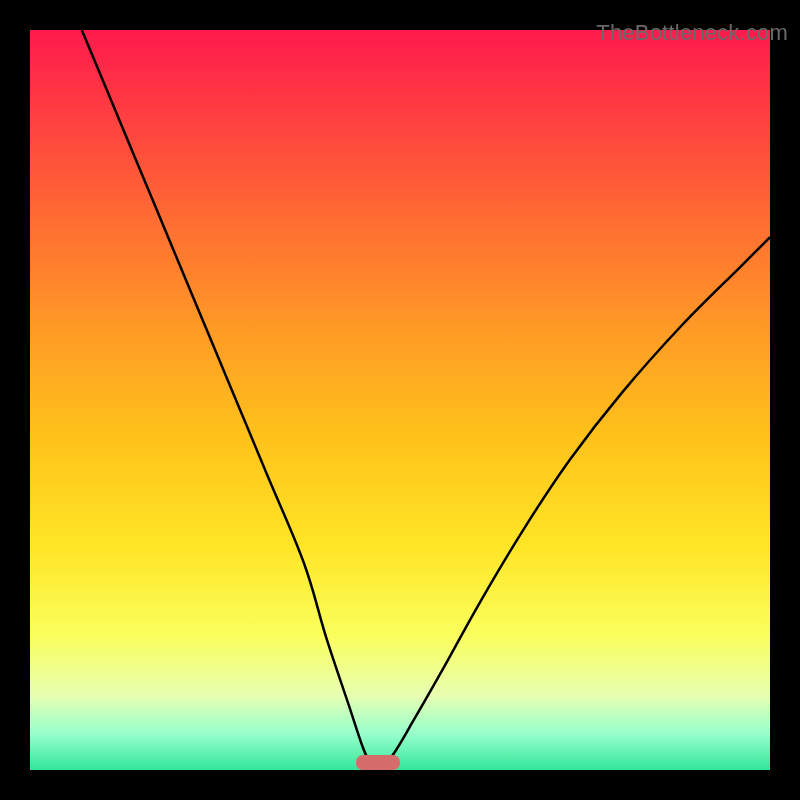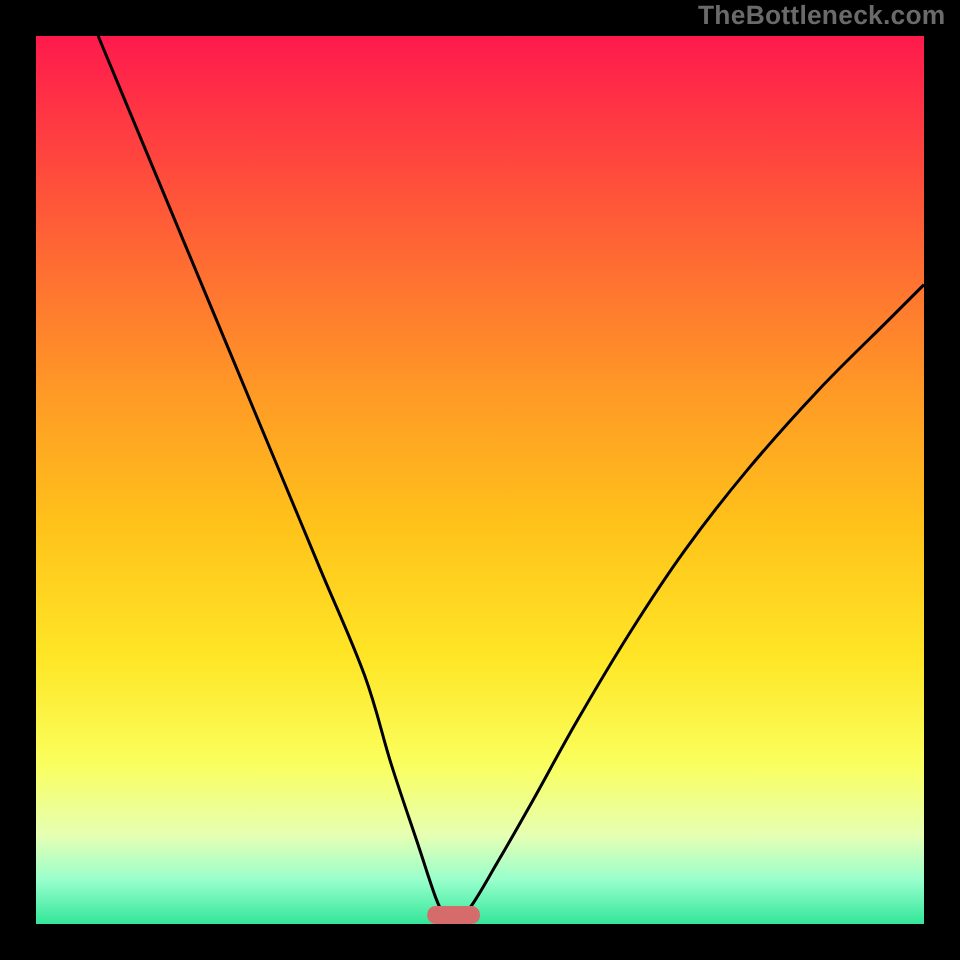--- a/index.html
+++ b/index.html
@@ -38,25 +38,25 @@
     height: 740px;
   }
   .marker {
     position: absolute;
     height: 15px;
     border-radius: 7px;
     background: #d66b6b;
   }
   .watermark {
     position: absolute;
-    top: 0;
+    top: 20px;
     right: 12px;
     font-family: Arial, Helvetica, sans-serif;
     font-size: 22px;
-    font-weight: 700;
+    font-weight: 400;
     color: #6a6a6a;
     letter-spacing: 0.2px;
   }
 </style>
 </head>
 <body>
 
 <div class="frame">
   <div class="plot-area">
     <svg class="curve-svg" viewBox="0 0 740 740" preserveAspectRatio="none">

